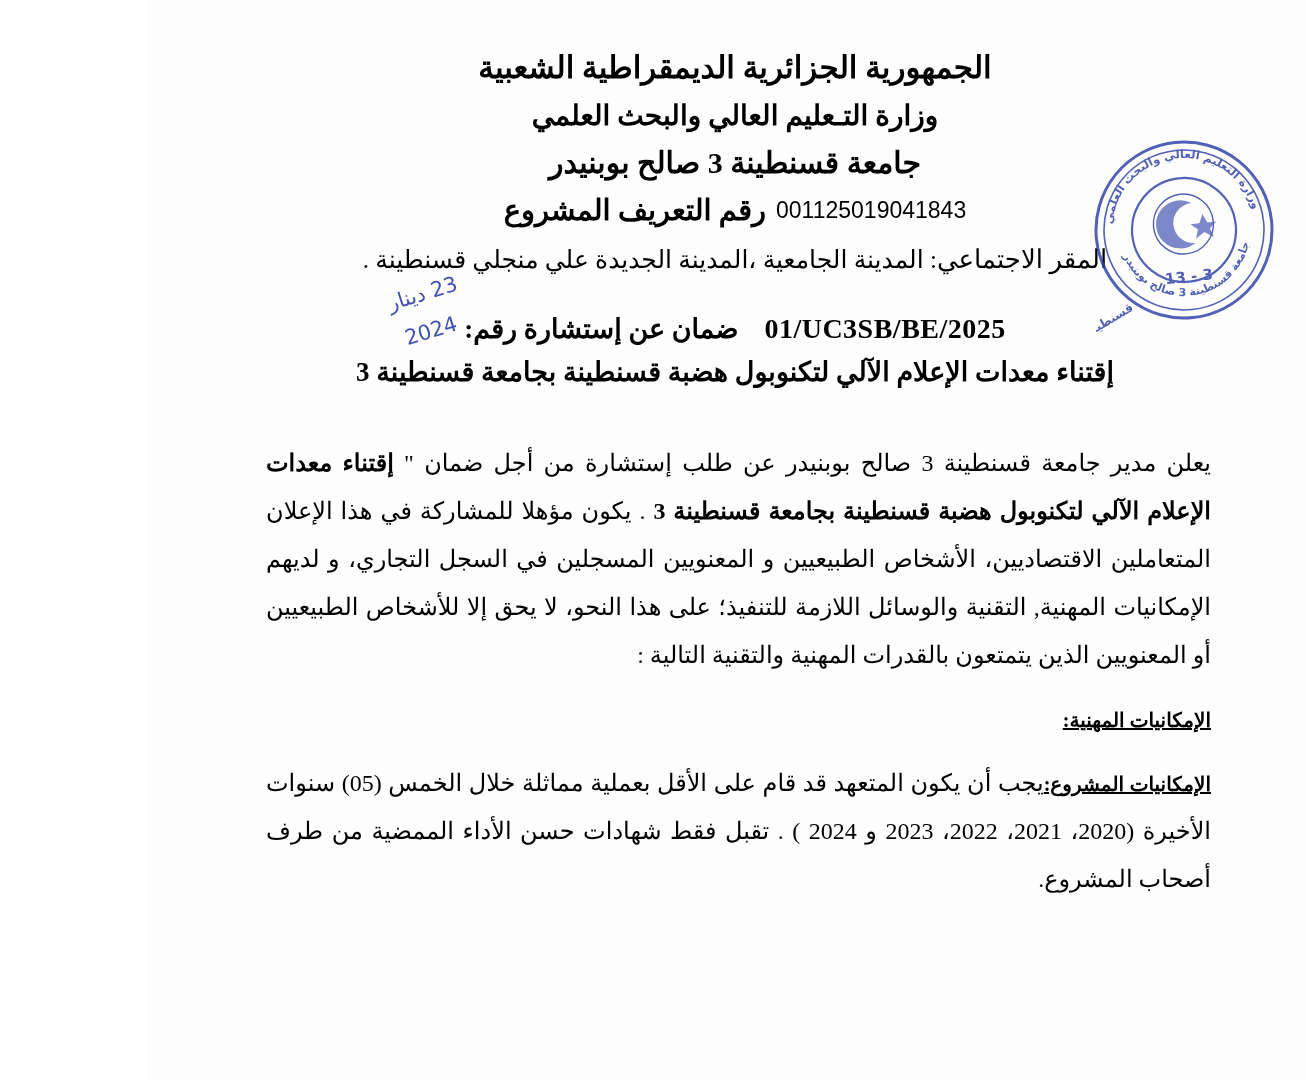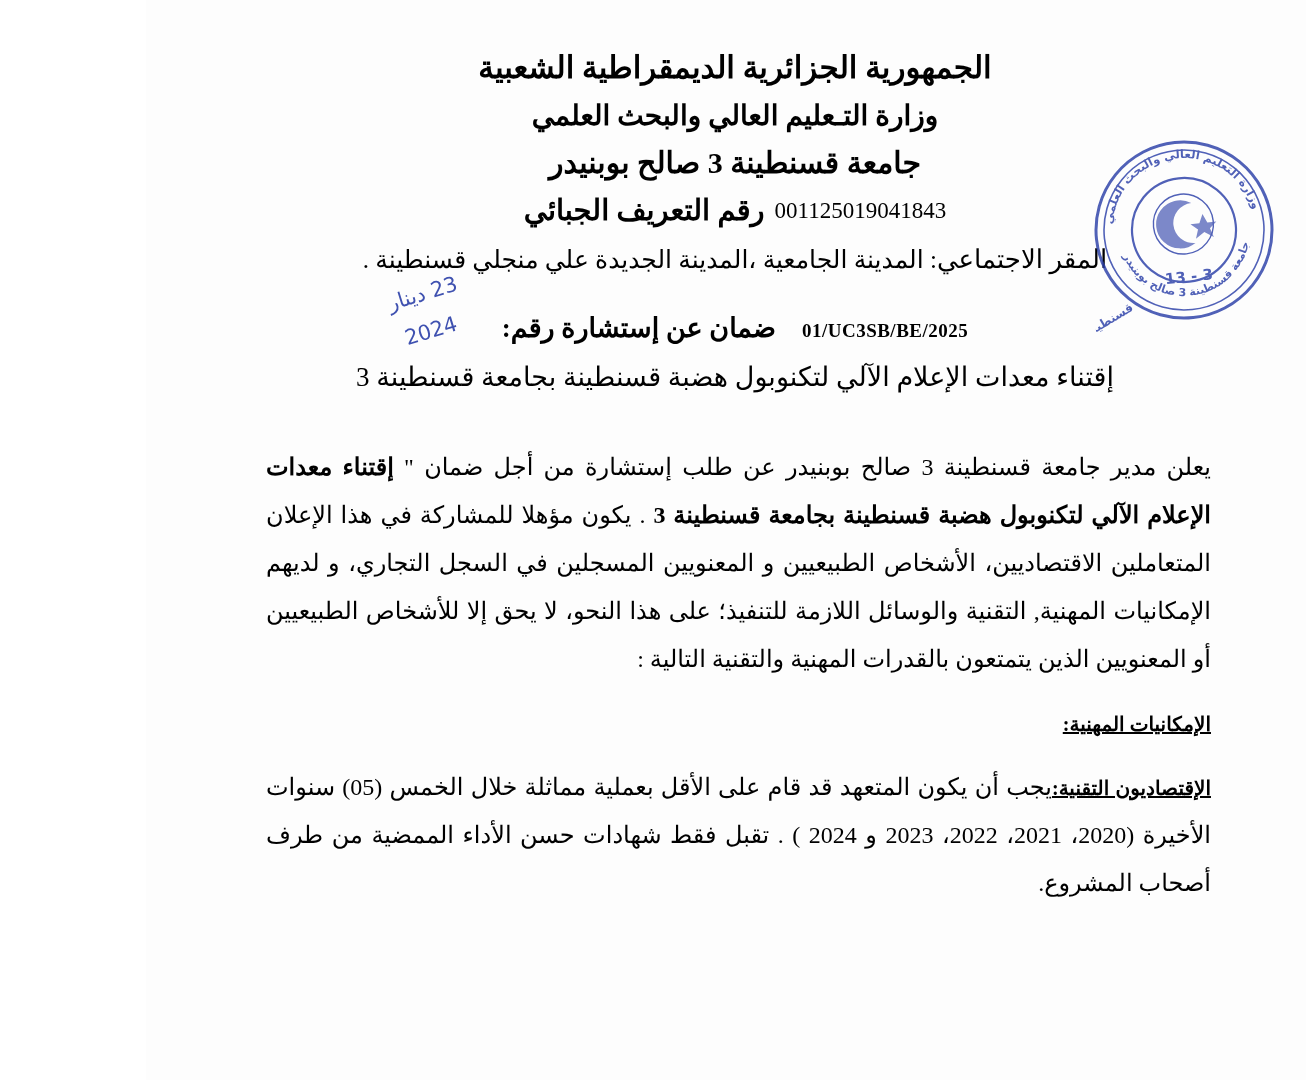--- a/index.html
+++ b/index.html
@@ -34,21 +34,21 @@
     font-size: 30px;
     letter-spacing: 1px;
     margin: 0 0 6px 0;
     white-space: nowrap;
   }
   .header .line.l1 { font-size: 31px; }
   .header .line.l2 { font-size: 28px; }
   .header .line.l3 { font-size: 30px; }
   .header .line.l4 { font-size: 29px; }
   .nif-number {
-    font-family: Liberation Serif, serif;
+    font-family: Liberation Sans, sans-serif;
     font-weight: normal;
     font-size: 23px;
     letter-spacing: 0px;
     direction: ltr;
     display: inline-block;
     margin-left: 10px;
     vertical-align: 2px;
   }
   .siege {
     font-size: 25px;
@@ -70,29 +70,28 @@
   .announce .row1 {
     font-weight: bold;
     font-size: 27px;
     white-space: nowrap;
   }
   .announce .ref {
     font-family: "Liberation Serif", serif;
     direction: ltr;
     display: inline-block;
     font-weight: bold;
-    font-size: 19px;
+    font-size: 28px;
     margin-left: 26px;
     letter-spacing: 0.5px;
     text-align: right;
   }
   .announce .row2 {
-    font-weight: normal;
+    font-weight: bold;
     font-size: 27px;
-    margin-top: 6px;
     white-space: nowrap;
   }
 
   
   .body {
     margin: 44px 95px 0 95px;
     font-size: 24px;
     line-height: 2.0;
     text-align: justify;
   }
@@ -141,21 +140,21 @@
 </head>
 <body>
 
 <div class="page">
 
   <div class="header">
     <div class="line l1">الجمهورية الجزائرية الديمقراطية الشعبية</div>
     <div class="line l2">وزارة التـعليم العالي والبحث العلمي</div>
     <div class="line l3">جامعة قسنطينة 3 صالح بوبنيدر</div>
     <div class="line l4">
-      <span class="nif-number">001125019041843</span><span>رقم التعريف الجبائي</span>
+      <span class="nif-number">001125019041843</span><span>رقم التعريف المشروع</span>
     </div>
     <div class="siege">
       <span class="lbl">المقر الاجتماعي</span><span>: المدينة الجامعية ،المدينة الجديدة علي منجلي قسنطينة .</span>
     </div>
   </div>
 
   <div class="announce">
     <div class="row1">
       <span class="ref">01/UC3SB/BE/2025</span><span>ضمان عن إستشارة رقم:</span>
     </div>
@@ -170,21 +169,21 @@
       <span class="b">لتكنوبول هضبة قسنطينة  بجامعة قسنطينة 3</span>
       <span>. يكون مؤهلا للمشاركة في  هذا الإعلان المتعاملين الاقتصاديين، الأشخاص الطبيعيين و المعنويين المسجلين في السجل التجاري، و لديهم الإمكانيات المهنية, التقنية والوسائل اللازمة للتنفيذ؛ على هذا النحو، لا يحق إلا للأشخاص الطبيعيين أو المعنويين الذين يتمتعون بالقدرات المهنية والتقنية التالية :</span>
     </p>
 
     <p class="p-gap">
       <span class="section-head">الإمكانيات المهنية:</span>
     </p>
 
 
     <p>
-      <span class="section-head">الإقتصاديون التقنية:</span><span>يجب أن يكون المتعهد قد قام على الأقل بعملية مماثلة  خلال الخمس (05) سنوات الأخيرة (2020، 2021، 2022، 2023 و 2024 ) . تقبل فقط شهادات حسن الأداء الممضية من طرف أصحاب المشروع.</span>
+      <span class="section-head">الإمكانيات المشروع:</span><span>يجب أن يكون المتعهد قد قام على الأقل بعملية مماثلة  خلال الخمس (05) سنوات الأخيرة (2020، 2021، 2022، 2023 و 2024 ) . تقبل فقط شهادات حسن الأداء الممضية من طرف أصحاب المشروع.</span>
     </p>
 
 
   </div>
 
   <div class="stamp">
     <svg width="196" height="196" viewBox="0 0 196 196" xmlns="http://www.w3.org/2000/svg">
       <defs>
         <path id="arcTop" d="M 26,98 A 72,72 0 0 1 170,98"></path>
         <path id="arcBottom" d="M 32,98 A 66,66 0 0 0 164,98"></path>

